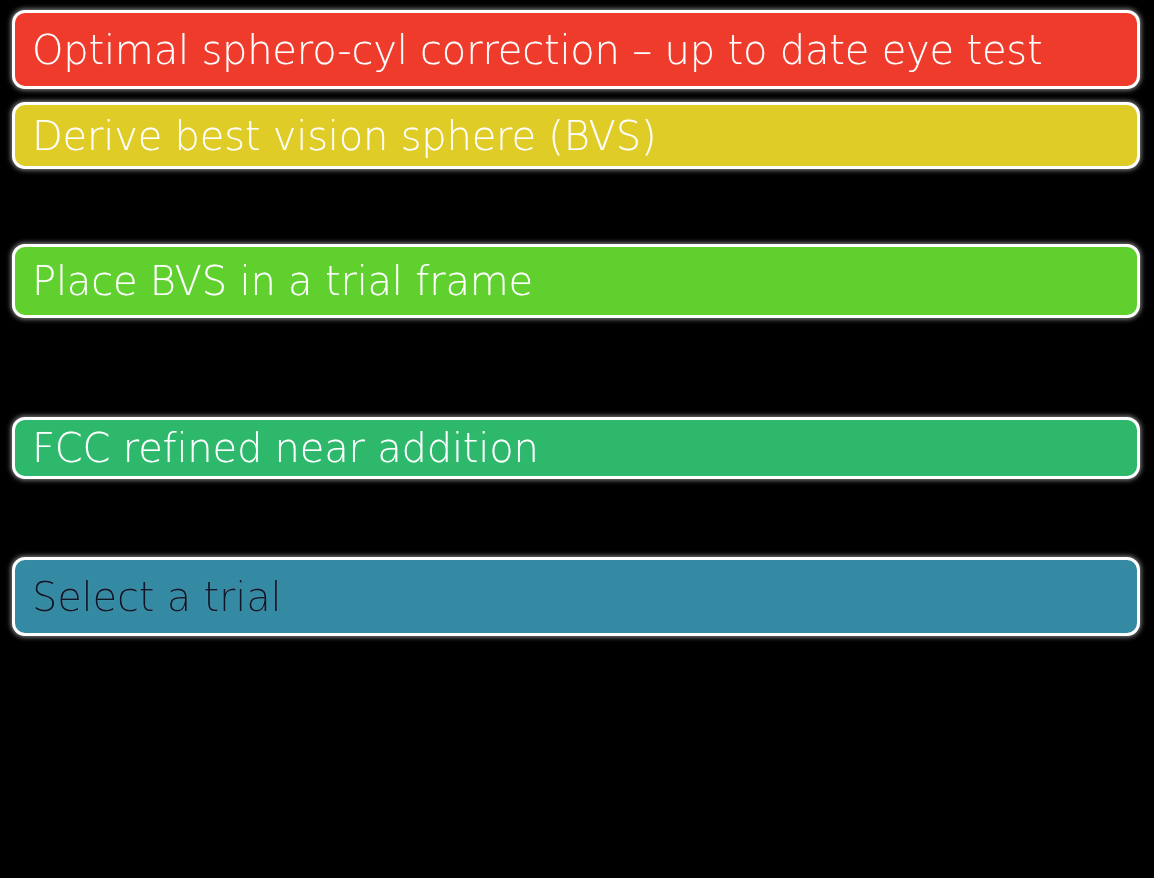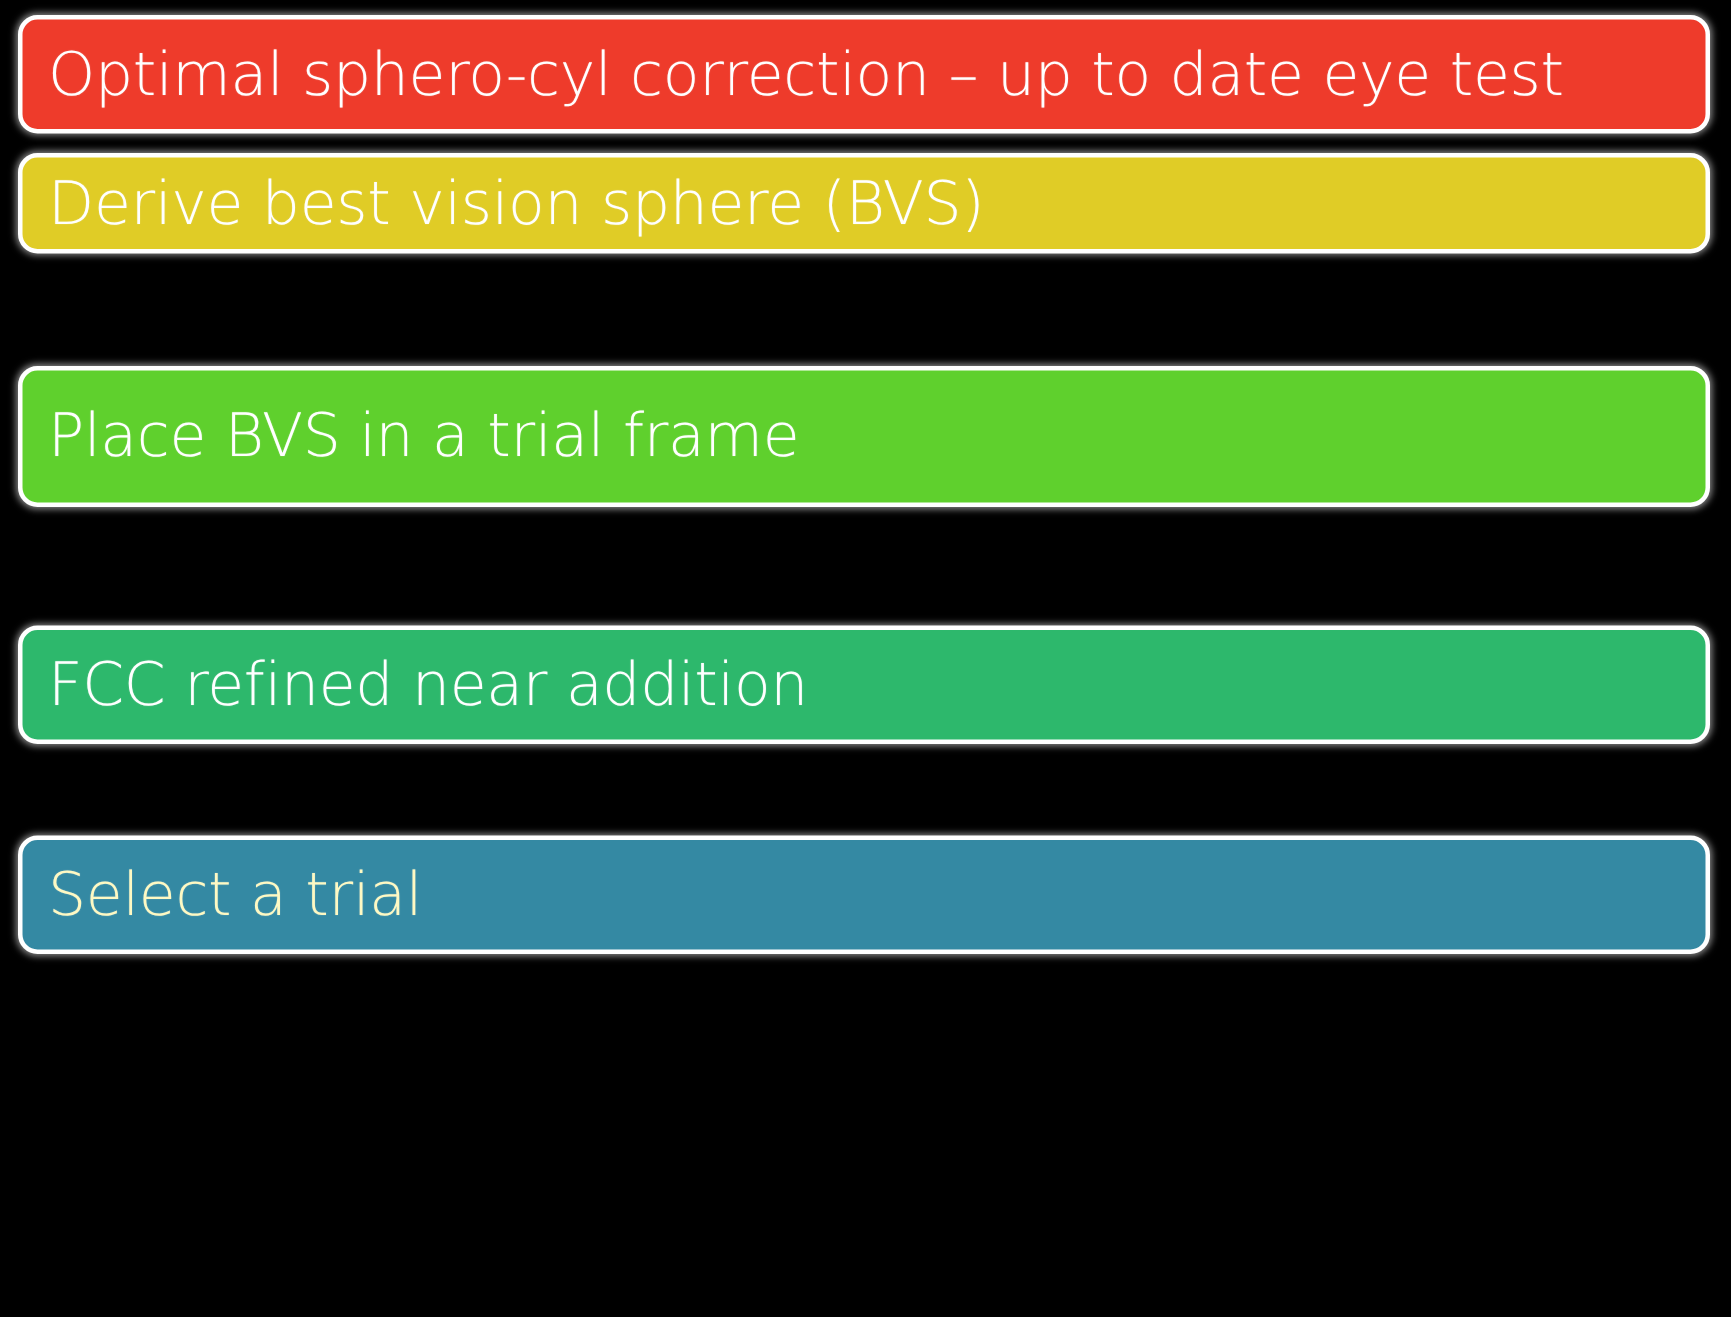--- a/index.html
+++ b/index.html
@@ -44,22 +44,22 @@
     font-size: 40px;
     line-height: 1.05;
     letter-spacing: -0.2px;
     white-space: nowrap;
     text-shadow: 0 0 1px rgba(255,255,255,0.35);
   }
 
   
   #bar-0 { top: 10px;  height: 79px; }
   #bar-1 { top: 102px; height: 67px; }
-  #bar-2 { top: 244px; height: 94px; }
-  #bar-3 { top: 417px; height: 79px; }
+  #bar-2 { top: 244px; height: 74px; }
+  #bar-3 { top: 417px; height: 62px; }
   #bar-4 { top: 557px; height: 79px; }
 </style>
 </head>
 <body style="background: rgb(0, 0, 0);">
 
 <div id="slide" style="background: rgb(0, 0, 0);">
 
   <div class="flow-bar" id="bar-0" style="background: rgb(238, 59, 43); border-color: rgb(255, 255, 255);">
     <span class="bar-label" style="color: rgb(255, 255, 255);">Optimal sphero-cyl correction – up to date eye test</span>
   </div>
@@ -70,16 +70,16 @@
 
   <div class="flow-bar" id="bar-2" style="background: rgb(95, 208, 45); border-color: rgb(255, 255, 255);">
     <span class="bar-label" style="color: rgb(255, 255, 255);">Place BVS in a trial frame</span>
   </div>
 
   <div class="flow-bar" id="bar-3" style="background: rgb(45, 184, 108); border-color: rgb(255, 255, 255);">
     <span class="bar-label" style="color: rgb(255, 255, 255);">FCC refined near addition</span>
   </div>
 
   <div class="flow-bar" id="bar-4" style="background: rgb(52, 137, 163); border-color: rgb(255, 255, 255);">
-    <span class="bar-label" style="color: #fef9c3;">Select a trial</span>
+    <span class="bar-label" style="color: #0f172a;">Select a trial</span>
   </div>
 
 </div>
 
 </body></html>

